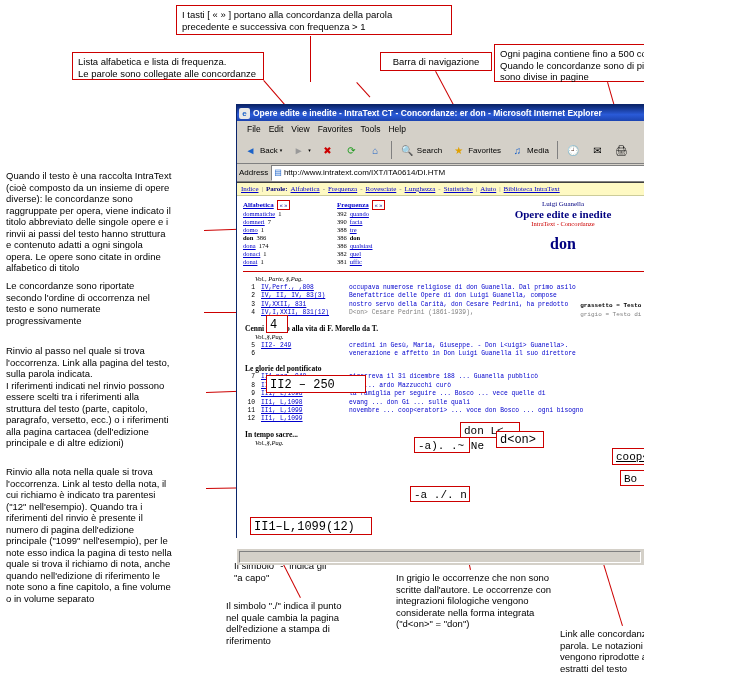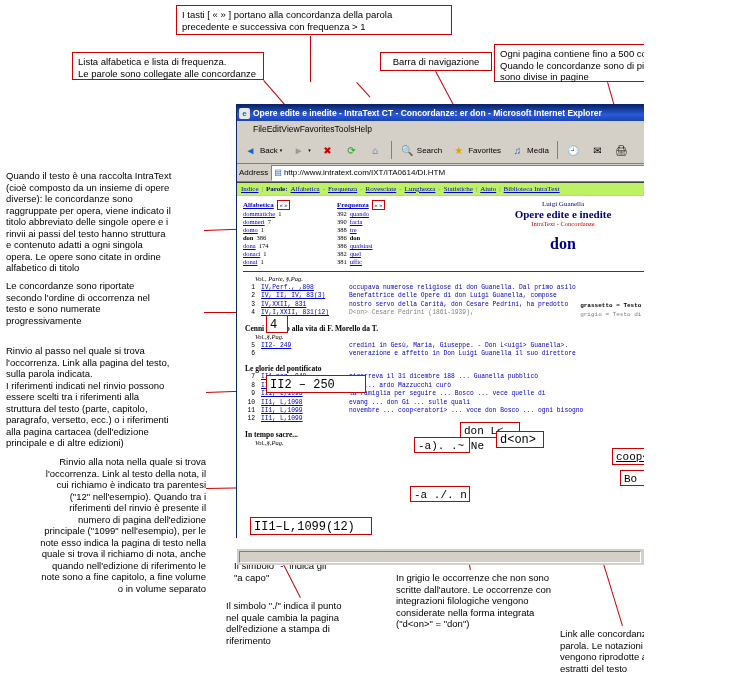--- a/index.html
+++ b/index.html
@@ -88,21 +88,22 @@
     font-size: 7px;
     color: #000;
     text-align: center;
     line-height: 11px;
   }
   .menubar {
     height: 15px;
     background: #d4d0c8;
     display: flex;
     align-items: center;
-    padding-left: 16px;
+    padding-left: 10px;
+    gap: 8px;
     font-size: 8.5px;
     color: #000;
     border-bottom: 1px solid #d4d0c8;
   }
   .toolbar {
     height: 26px;
     background: #d4d0c8;
     display: flex;
     align-items: center;
     padding-left: 3px;
@@ -208,21 +209,21 @@
     left: 0; top: 0; right: 14px; bottom: 0;
     background: #ffffff;
     font-family: "Liberation Serif", serif;
     font-size: 7px;
     color: #000;
     overflow: hidden;
   }
 
   
   .navrow {
-    background: #bef264;
+    background: #fef9c3;
     border-bottom: 1px solid #cccc99;
     padding: 2px 4px;
     font-size: 7px;
     color: #000080;
     display: flex;
     gap: 3px;
     align-items: center;
     flex-wrap: wrap;
   }
   .navrow a { color: #0000cc; text-decoration: underline; }
@@ -340,21 +341,21 @@
   <div class="anno" style="left:6px; top:345px; width:200px;">Rinvio al passo nel quale si trova
 l'occorrenza. Link alla pagina del testo,
 sulla parola indicata.
 I riferimenti indicati nel rinvio possono
 essere scelti tra i riferimenti alla
 struttura del testo (parte, capitolo,
 paragrafo, versetto, ecc.) o i riferimenti
 alla pagina cartacea (dell'edizione
 principale e di altre edizioni)</div>
 
-  <div class="anno" style="left:6px; top:456px; width:200px;text-align:right;">Rinvio alla nota nella quale si trova
+  <div class="anno" style="left:6px; top:466px; width:200px;">Rinvio alla nota nella quale si trova
 l'occorrenza. Link al testo della nota, il
 cui richiamo è indicato tra parentesi
 ("12" nell'esempio). Quando tra i
 riferimenti del rinvio è presente il
 numero di pagina dell'edizione
 principale ("1099" nell'esempio), per le
 note esso indica la pagina di testo nella
 quale si trova il richiamo di nota, anche
 quando nell'edizione di riferimento le
 note sono a fine capitolo, a fine volume

